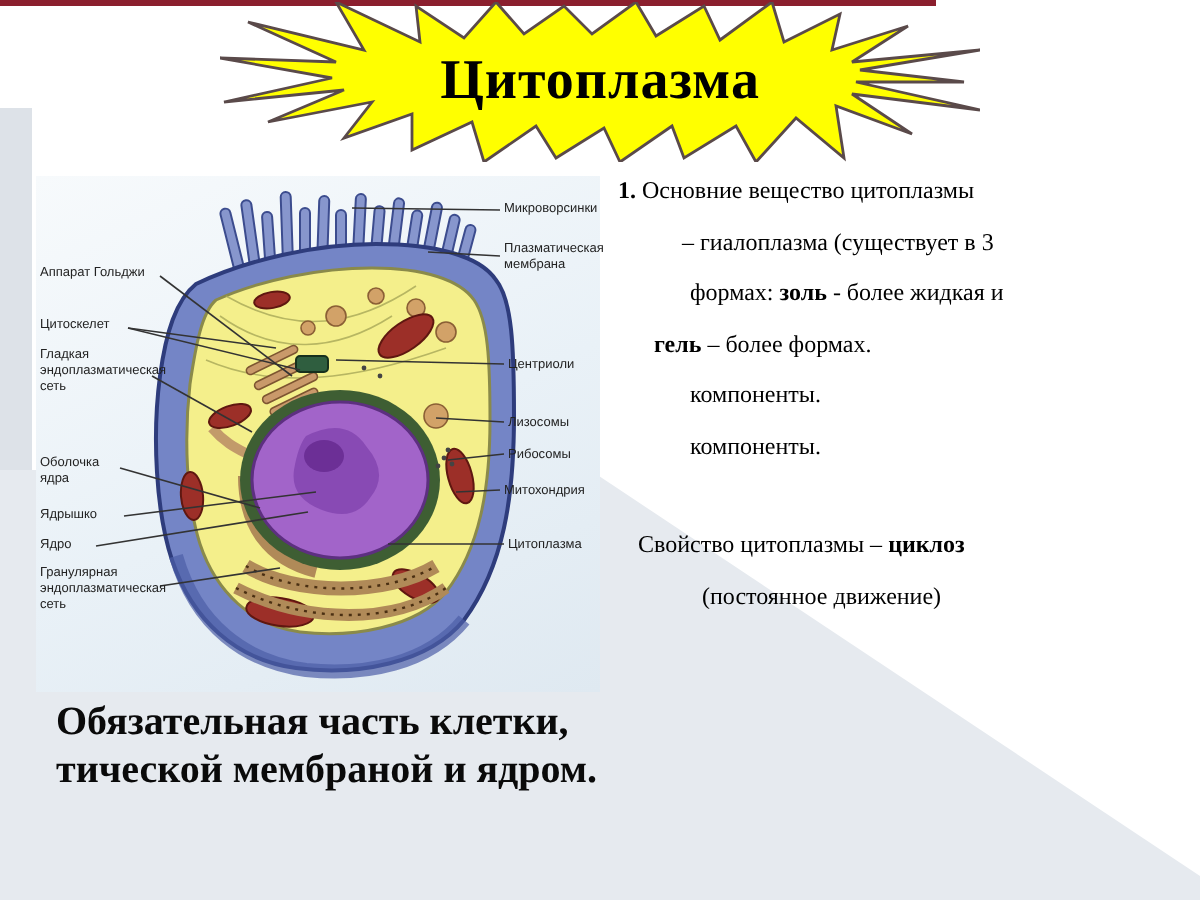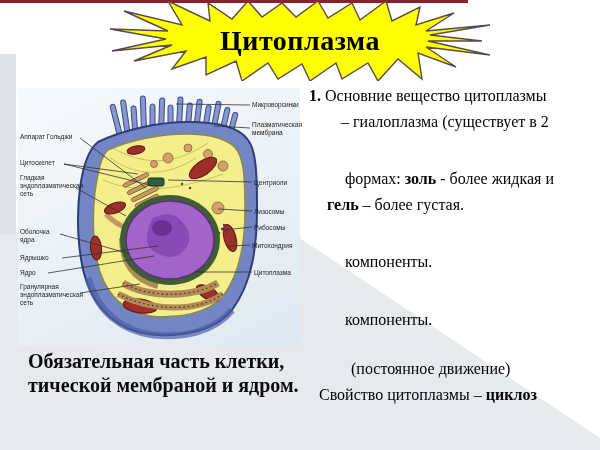--- a/index.html
+++ b/index.html
@@ -17,25 +17,25 @@
                 align-items:center;justify-content:center;font-weight:bold;font-size:28px;
                 color:#000;letter-spacing:.5px;}
   
   .picture{position:absolute;left:18px;top:88px;width:282px;height:258px;
            background:linear-gradient(155deg,#f7fafc 0%,#e9f1f7 55%,#dfe9f1 100%);}
   .dlabel{position:absolute;font-family:"Liberation Sans",sans-serif;font-size:6.5px;
           line-height:1.25;color:#222;}
   .dlabel.r{text-align:left;}
   
   .panel{position:absolute;left:305px;top:83px;width:294px;}
-  .tline{font-size:16px;line-height:25.5px;white-space:nowrap;color:#000;}
+  .tline{font-size:12px;line-height:25.5px;white-space:nowrap;color:#000;}
   .b{font-weight:bold;}
   .i0{padding-left:4px;}
   .i1{padding-left:36px;}
-  .i2{padding-left:40px;margin-top:32px;}
+  .i2{padding-left:40px;}
   .i3{padding-left:22px;}
   .prop{margin-top:24px;}
   .p0{padding-left:14px;}
   .p1{padding-left:46px;}
   
   .definition{position:absolute;left:28px;top:349px;width:310px;font-weight:bold;
               font-size:20px;line-height:1.22;color:#0a0a0a;}
 </style>
 </head>
 <body>
@@ -175,28 +175,28 @@
     <div class="dlabel r" style="left:234px;top:33px;width:48px;">Плазматическая мембрана</div>
     <div class="dlabel r" style="left:236px;top:91px;width:46px;">Центриоли</div>
     <div class="dlabel r" style="left:236px;top:120px;width:46px;">Лизосомы</div>
     <div class="dlabel r" style="left:236px;top:136px;width:46px;">Рибосомы</div>
     <div class="dlabel r" style="left:234px;top:154px;width:48px;">Митохондрия</div>
     <div class="dlabel r" style="left:236px;top:181px;width:46px;">Цитоплазма</div>
   </div>
 
   <div class="panel">
     <div class="tline i0"><span class="b">1.</span><span> Основние вещество цитоплазмы</span></div>
-    <div class="tline i1"><span>– гиалоплазма (существует в 2</span></div>
+    <div class="tline i1"><span>– гиалоплазма (существует в 3</span></div>
     <div class="tline i2"><span>формах: </span><span class="b">золь</span><span> - более жидкая и</span></div>
-    <div class="tline i3"><span class="b">гель</span><span> – более густая.</span></div>
+    <div class="tline i3"><span class="b">гель</span><span> – более формах.</span></div>
     <div class="tline i2"><span>компоненты.</span></div>
     <div class="tline i2"><span>компоненты.</span></div>
     <div class="prop">
+      <div class="tline p0"><span>Свойство цитоплазмы – </span><span class="b">циклоз</span></div>
       <div class="tline p1"><span>(постоянное движение)</span></div>
-      <div class="tline p0"><span>Свойство цитоплазмы – </span><span class="b">циклоз</span></div>
     </div>
   </div>
 
   <div class="definition">
     <div>Обязательная часть клетки,</div>
     <div>тической мембраной и ядром.</div>
   </div>
 
 </div>
 

